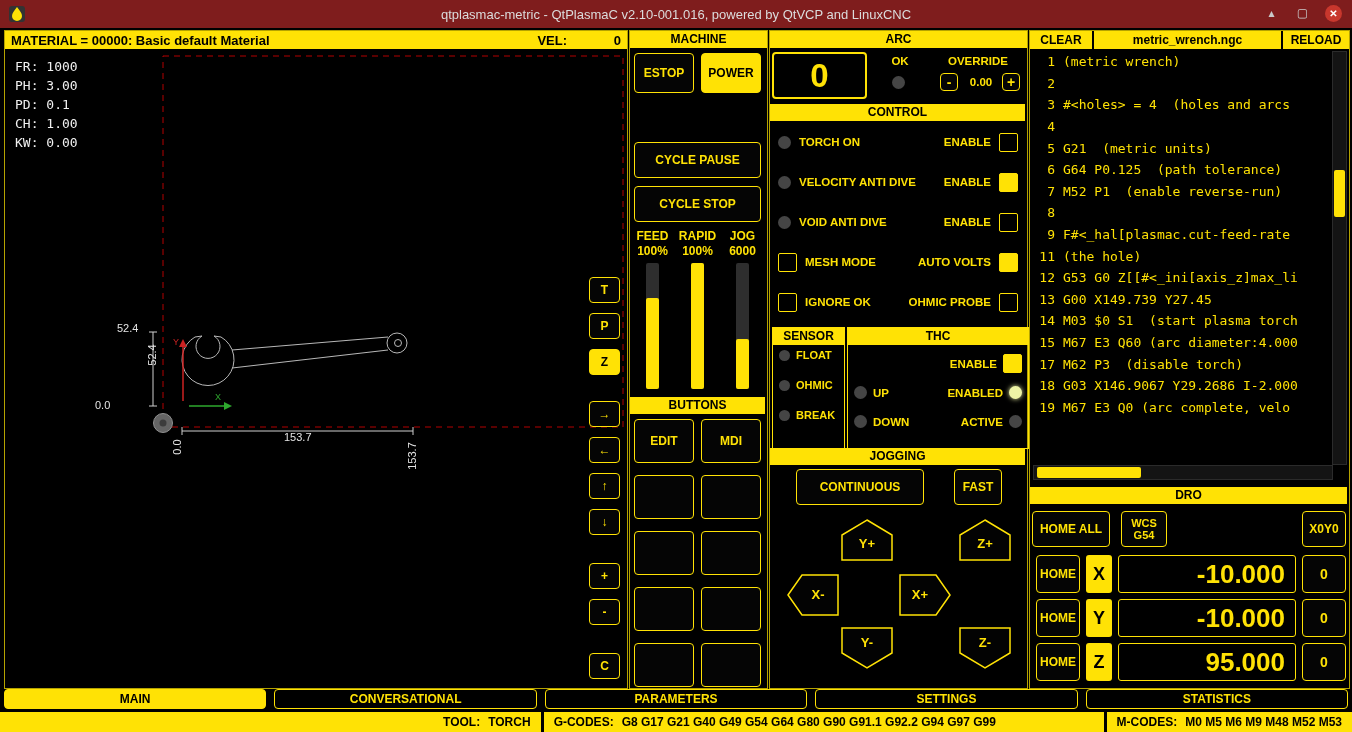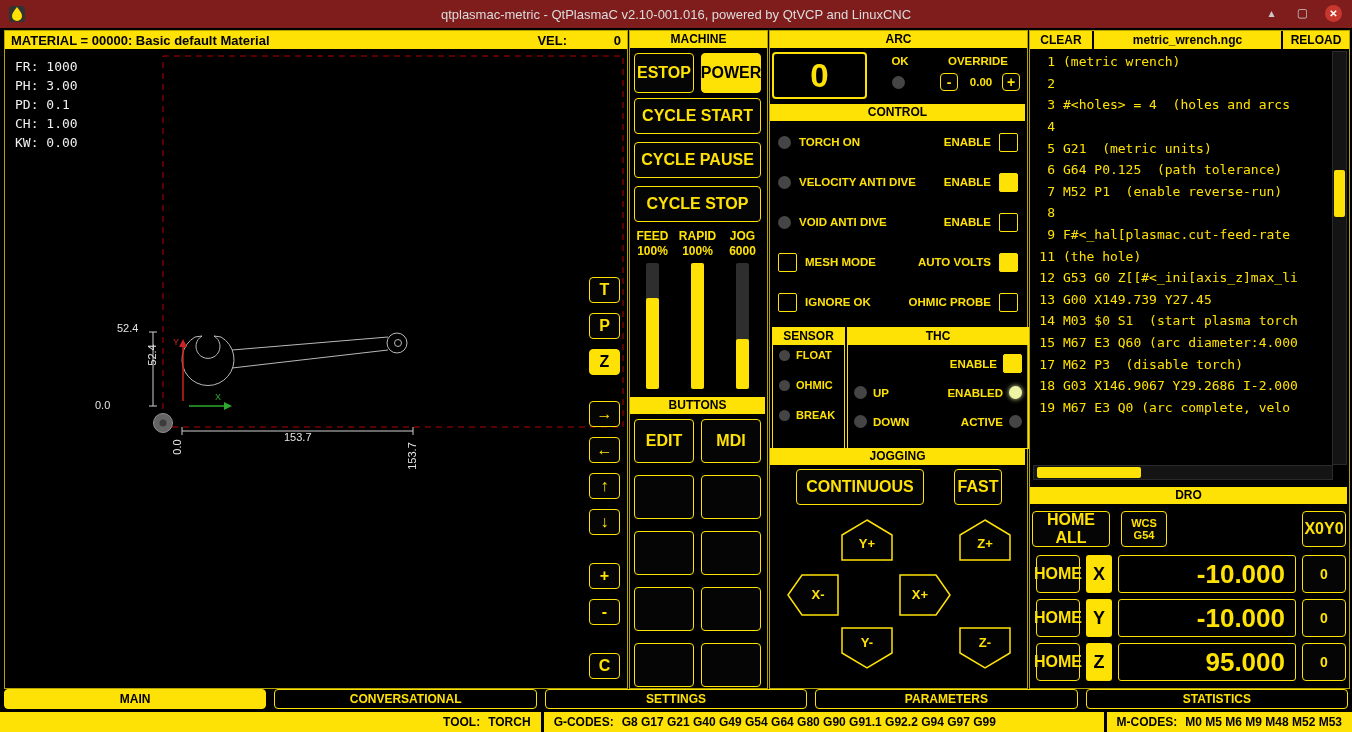--- a/index.html
+++ b/index.html
@@ -15,21 +15,21 @@
   .winctl{position:absolute;right:10px;top:5px;display:flex;gap:14px;align-items:center;}
   .wbtn{color:#c9c9c9;font-size:12px;width:17px;height:17px;line-height:17px;text-align:center;}
   .wbtn.close{background:#c8372d;border-radius:50%;color:#fff;font-size:10px;font-weight:bold;}
 
   
   .panel{position:absolute;background:#000;border:1px solid #b5a300;}
   .phead{background:var(--y);color:#000;font-weight:bold;font-size:12px;text-align:center;
          height:17px;line-height:17px;}
   .btn{display:flex;align-items:center;justify-content:center;background:#050505;
        border:1px solid var(--y);border-radius:4px;color:var(--y);font-weight:bold;
-       font-size:16px;font-family:inherit;padding:0;}
+       font-size:12px;font-family:inherit;padding:0;}
   .btn.on{background:var(--y);color:#000;}
   .led{width:13px;height:13px;border-radius:50%;background:#454545;flex:none;}
   .led.sm{width:11px;height:11px;}
   .led.on{background:var(--led-on);box-shadow:0 0 5px var(--led-on);}
   .cb{width:17px;height:17px;border:1px solid var(--y);border-radius:2px;background:#000;flex:none;}
   .cb.checked{background:var(--y);}
   .lbl{color:var(--y);font-size:11.5px;font-weight:bold;white-space:nowrap;}
   .spacer{flex:1;}
 
   
@@ -201,21 +201,20 @@
     <button class="btn sidebtn" style="top:478px">↓</button>
     <button class="btn sidebtn" style="top:532px">+</button>
     <button class="btn sidebtn" style="top:568px">-</button>
     <button class="btn sidebtn" style="top:622px">C</button>
   </div>
 
   <div class="panel machine">
     <div class="phead">MACHINE</div>
     <button class="btn mhalf" style="left:4px;top:22px">ESTOP</button>
     <button class="btn mhalf on" style="left:71px;top:22px">POWER</button>
-    <button class="btn mwide" style="top:67px">CYCLE START</button>
     <button class="btn mwide" style="top:111px">CYCLE PAUSE</button>
     <button class="btn mwide" style="top:155px">CYCLE STOP</button>
 
     <div class="sliderlabels">
       <div>
         <span style="display:block">FEED</span>
         <span style="display:block">100%</span>
       </div>
       <div>
         <span style="display:block">RAPID</span>
@@ -435,22 +434,22 @@
       <button class="btn" style="width:44px">HOME</button>
       <div class="axletter">Z</div>
       <div class="axval">95.000</div>
       <button class="btn" style="width:44px;font-size:14px">0</button>
     </div>
   </div>
 
   <div class="tabbar">
     <div class="tab active">MAIN</div>
     <div class="tab">CONVERSATIONAL</div>
+    <div class="tab">PARAMETERS</div>
     <div class="tab">SETTINGS</div>
-    <div class="tab">PARAMETERS</div>
     <div class="tab">STATISTICS</div>
   </div>
 
   <div class="statusbar">
     <div class="sseg" style="width:538px;justify-content:flex-end">
       <span>TOOL:</span>
       <span>TORCH</span>
     </div>
     <div class="sseg" style="width:558px">
       <span>G-CODES:</span>

